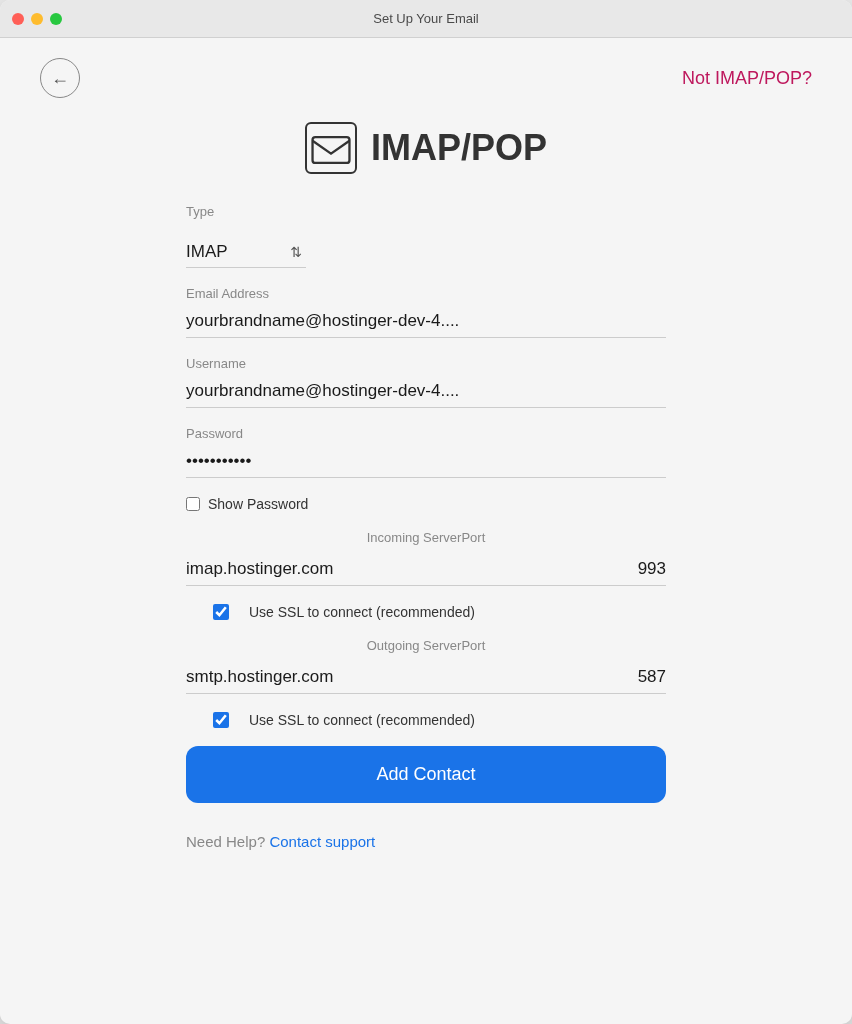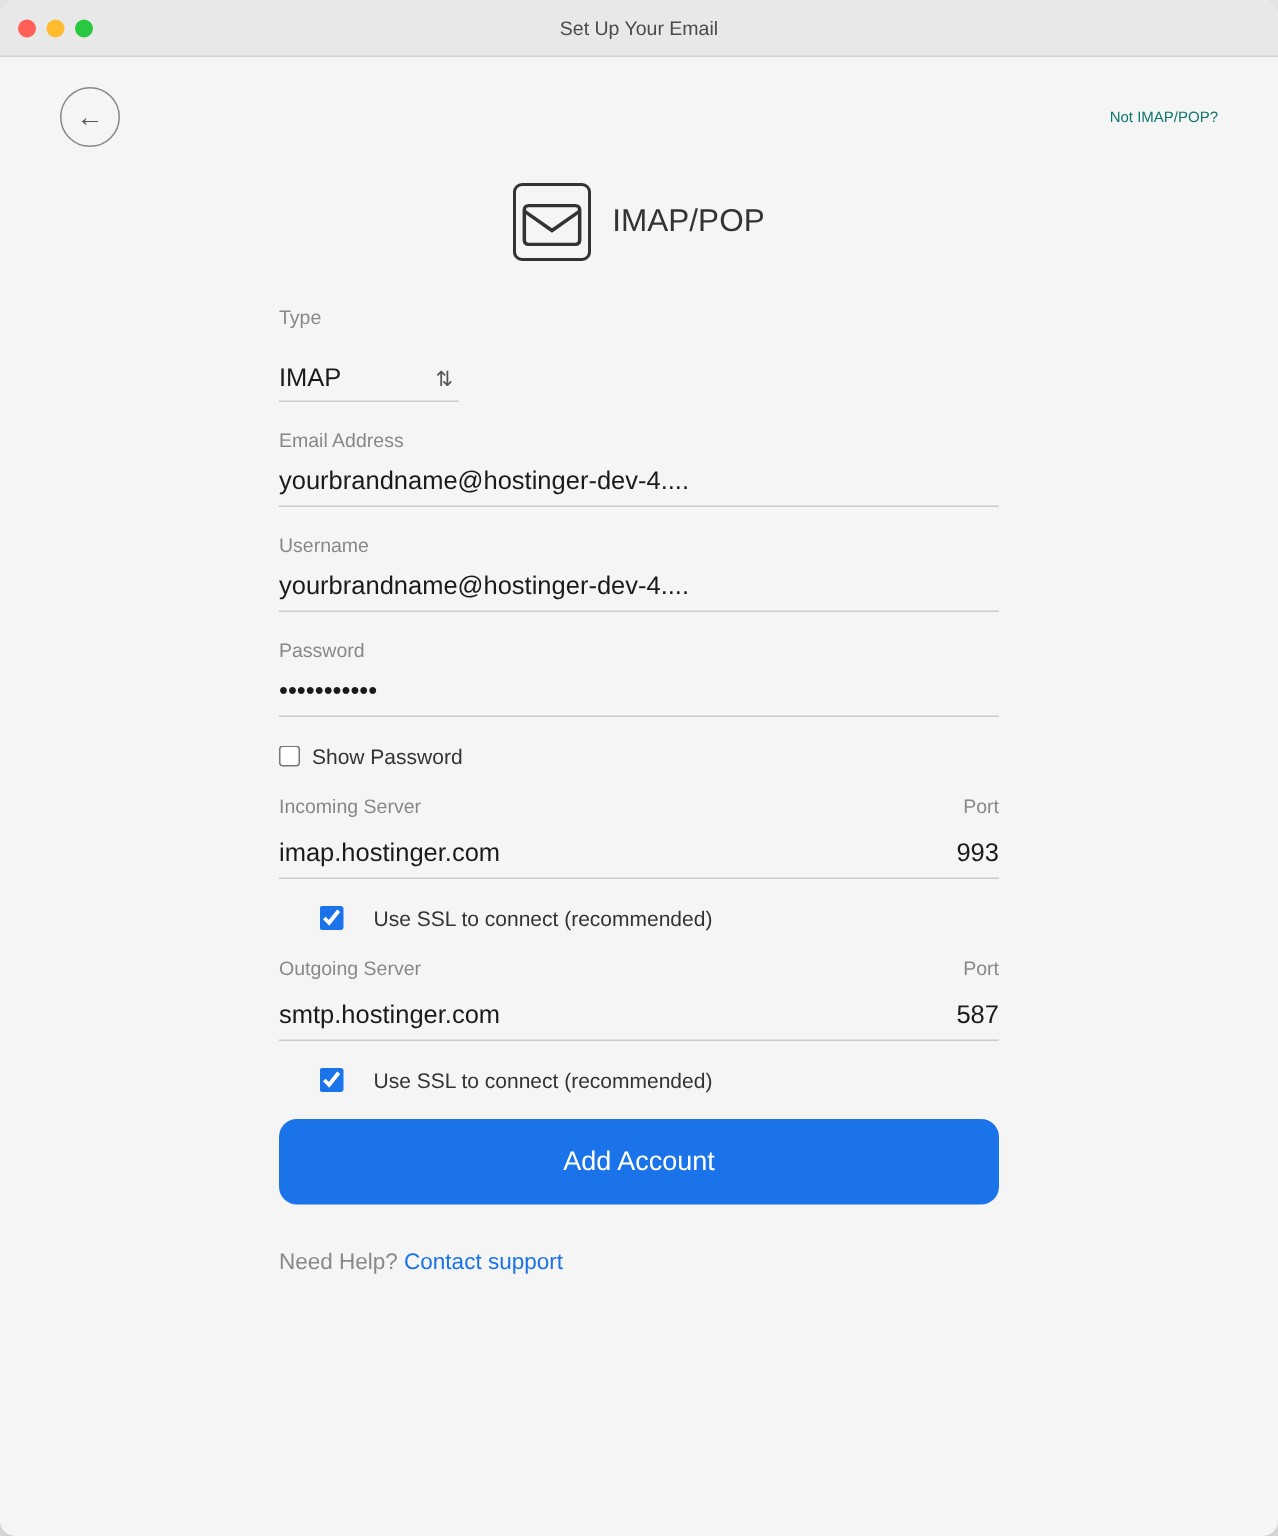--- a/index.html
+++ b/index.html
@@ -85,22 +85,22 @@
       background: transparent;
       cursor: pointer;
       display: flex;
       align-items: center;
       justify-content: center;
       color: #555;
       font-size: 18px;
     }
 
     .not-imap-link {
-      color: #0f766e;
-      font-size: 10px;
+      color: #be185d;
+      font-size: 18px;
       cursor: pointer;
       text-decoration: none;
     }
 
     
     .header-section {
       display: flex;
       flex-direction: column;
       align-items: center;
       margin-bottom: 30px;
@@ -123,22 +123,22 @@
       justify-content: center;
       padding-top: 0;
     }
 
     .mail-icon svg {
       width: 52px;
       height: 52px;
     }
 
     .header-title {
-      font-size: 21px;
-      font-weight: 400;
+      font-size: 36px;
+      font-weight: 700;
       color: #333;
     }
 
     
     .form-section {
       max-width: 480px;
       margin: 0 auto;
     }
 
     .field-group {
@@ -209,21 +209,21 @@
     }
 
     .port-value {
       font-size: 17px;
       color: #1a1a1a;
       font-weight: 500;
     }
 
     .server-labels-row {
       display: flex;
-      justify-content: space-between;
+      justify-content: center;
       margin-bottom: 4px;
     }
 
     
     .checkbox-row {
       display: flex;
       align-items: flex-end;
       gap: 20px;
       margin-bottom: 18px;
       padding-left: 27px;
@@ -390,21 +390,21 @@
         </div>
       </div>
 
       
       <div class="checkbox-row">
         <input type="checkbox" class="ssl-checkbox" checked="" style="">
         <label class="checkbox-label">Use SSL to connect (recommended)</label>
       </div>
 
       
-      <button class="add-account-btn">Add Account</button>
+      <button class="add-account-btn">Add Contact</button>
 
       
       <div class="help-text">
         <span>Need Help?</span>
         <a>Contact support</a>
       </div>
 
     </div>
   </div>
 </div>

